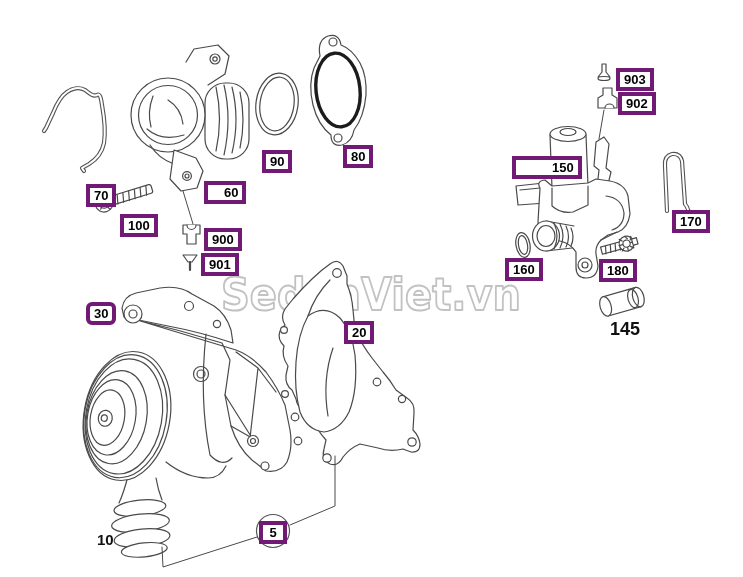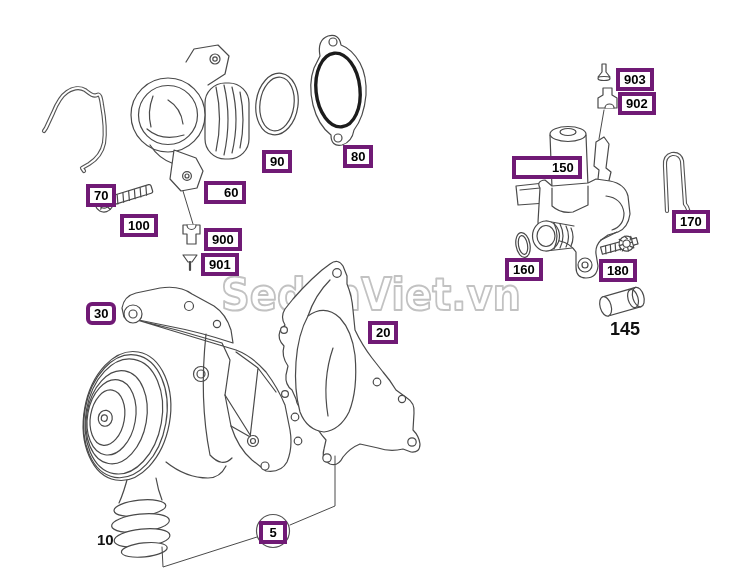--- a/index.html
+++ b/index.html
@@ -203,21 +203,21 @@
   </svg>
 
   <div class="plabel" style="left:86px;top:184px;">70</div>
   <div class="plabel" style="left:204px;top:181px;padding-left:16px;">60</div>
   <div class="plabel" style="left:262px;top:150px;">90</div>
   <div class="plabel" style="left:343px;top:145px;">80</div>
   <div class="plabel" style="left:120px;top:214px;">100</div>
   <div class="plabel" style="left:204px;top:228px;">900</div>
   <div class="plabel" style="left:201px;top:253px;">901</div>
   <div class="plabel" style="left:86px;top:302px;border-radius:6px;">30</div>
-  <div class="plabel" style="left:368px;top:321px;">20</div>
+  <div class="plabel" style="left:344px;top:321px;">20</div>
   <div class="plabel" style="left:512px;top:156px;padding-left:36px;">150</div>
   <div class="plabel" style="left:616px;top:68px;">903</div>
   <div class="plabel" style="left:618px;top:92px;">902</div>
   <div class="plabel" style="left:672px;top:181px;margin-top:29px;">170</div>
   <div class="plabel" style="left:505px;top:258px;">160</div>
   <div class="plabel" style="left:599px;top:259px;">180</div>
   <div class="plabel" style="left:259px;top:521px;min-width:28px;">5</div>
 
   <span class="ptext" style="left:97px;top:503px;margin-top:28px;">10</span>
   <span class="ptext" style="left:610px;top:319px;font-size:18px;">145</span>

